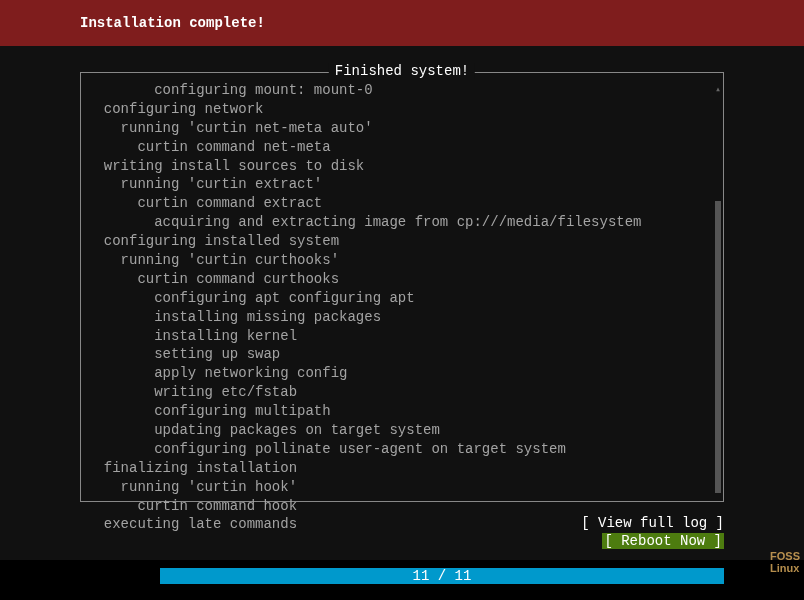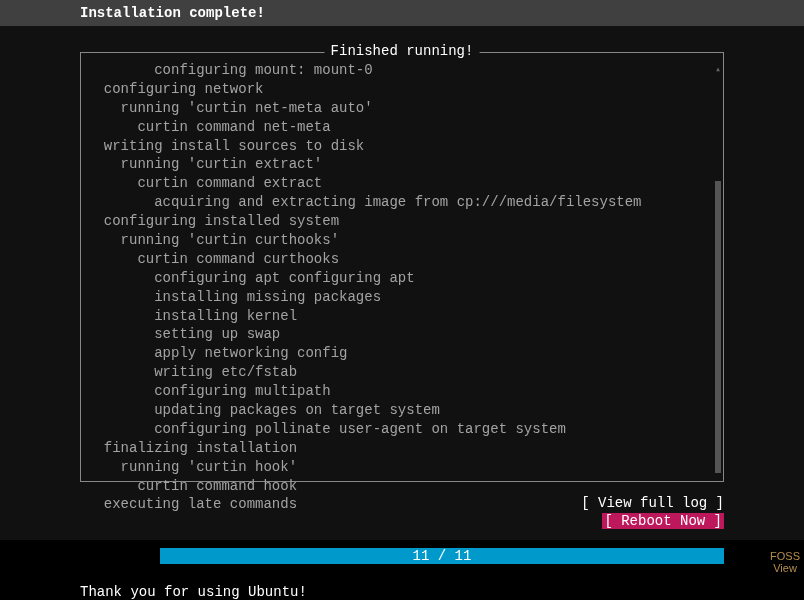--- a/index.html
+++ b/index.html
@@ -10,23 +10,23 @@
     body {
       font-family: 'Courier New', monospace;
       background: #000;
       width: 804px;
       height: 600px;
       overflow: hidden;
       position: relative;
       font-size: 14px;
     }
     .header {
-      background: #404040;
+      background: #7f1d1d;
       color: #fff;
-      padding: 1px 0;
+      padding: 11px 0;
       font-weight: bold;
     }
     .header-text {
       margin-left: 80px;
       padding: 4px 0;
     }
     .bar-gap {
       background: #111;
       height: 6px;
     }
@@ -79,21 +79,21 @@
     .buttons {
       text-align: right;
       margin-top: 12px;
       color: #fff;
       line-height: 1.3;
     }
     .btn-view {
       color: #fff;
     }
     .btn-reboot {
-      background: #be185d;
+      background: #4d7c0f;
       color: #fff;
       padding: 0 2px;
     }
     .progress-bar {
       background: #0099cc;
       color: #fff;
       text-align: center;
       padding: 0 0;
       margin: 8px 80px 0 160px;
     }
@@ -102,38 +102,38 @@
       margin-left: 80px;
       margin-top: 20px;
     }
     .watermark {
       position: absolute;
       bottom: 26px;
       right: 4px;
       color: #d4a65a;
       font-family: Arial, sans-serif;
       font-size: 11px;
-      font-weight: normal;
-      text-align: center;
+      font-weight: bold;
+      text-align: left;
       line-height: 1.1;
       opacity: 0.85;
       margin-left: 8px;
     }
   </style>
 </head>
 <body>
 
 <div class="header">
   <div class="header-text">Installation complete!</div>
 </div>
 <div class="bar-gap"></div>
 
 <div class="content-area">
   <div class="install-box">
-    <div class="box-title"> Finished running! </div>
+    <div class="box-title"> Finished system! </div>
     <div class="log-content" id="log-content">        configuring mount: mount-0
   configuring network
     running 'curtin net-meta auto'
       curtin command net-meta
   writing install sources to disk
     running 'curtin extract'
       curtin command extract
         acquiring and extracting image from cp:///media/filesystem
   configuring installed system
     running 'curtin curthooks'
@@ -163,14 +163,14 @@
 </div>
 
 <div class="progress-bar">
   <span>11 / 11</span>
 </div>
 
 <div class="footer">Thank you for using Ubuntu!</div>
 
 <div class="watermark">
   <div>FOSS</div>
-  <div>View</div>
+  <div>Linux</div>
 </div>
 
 </body></html>

